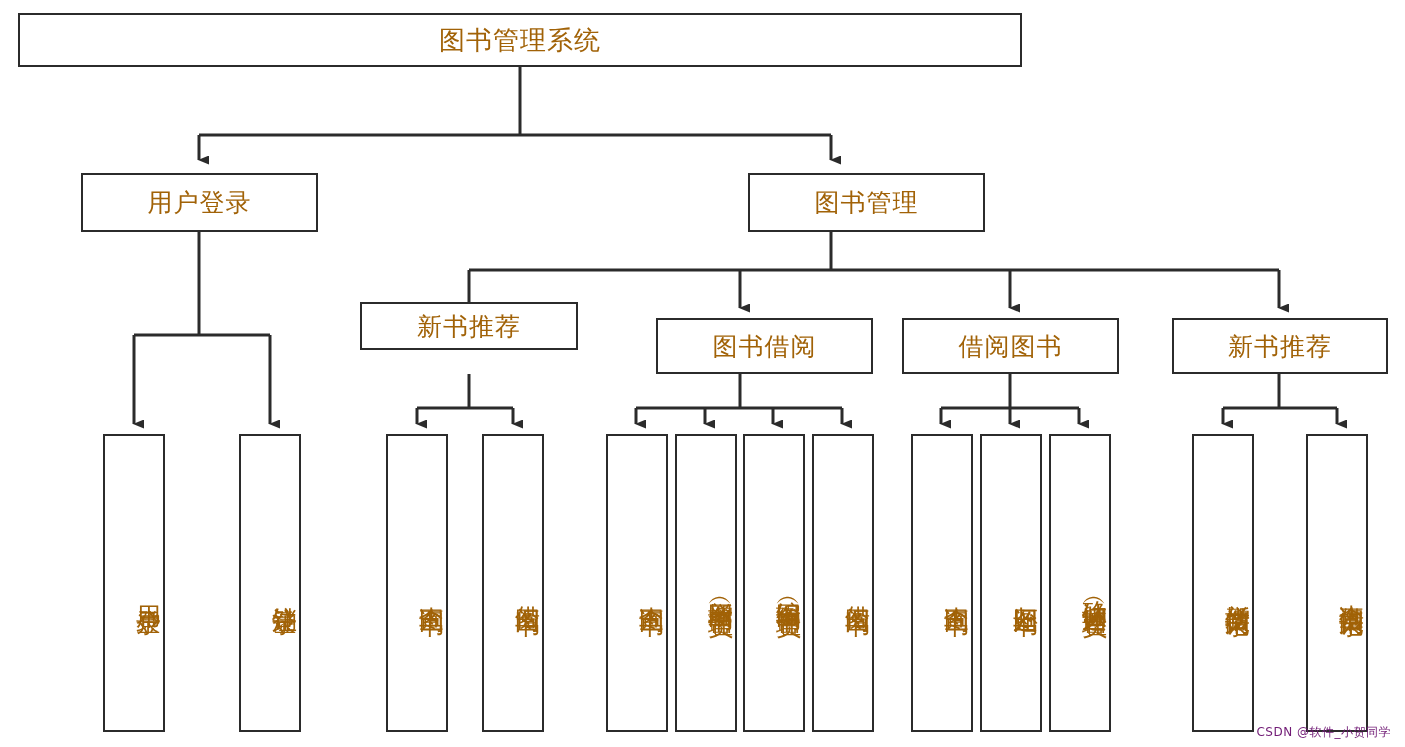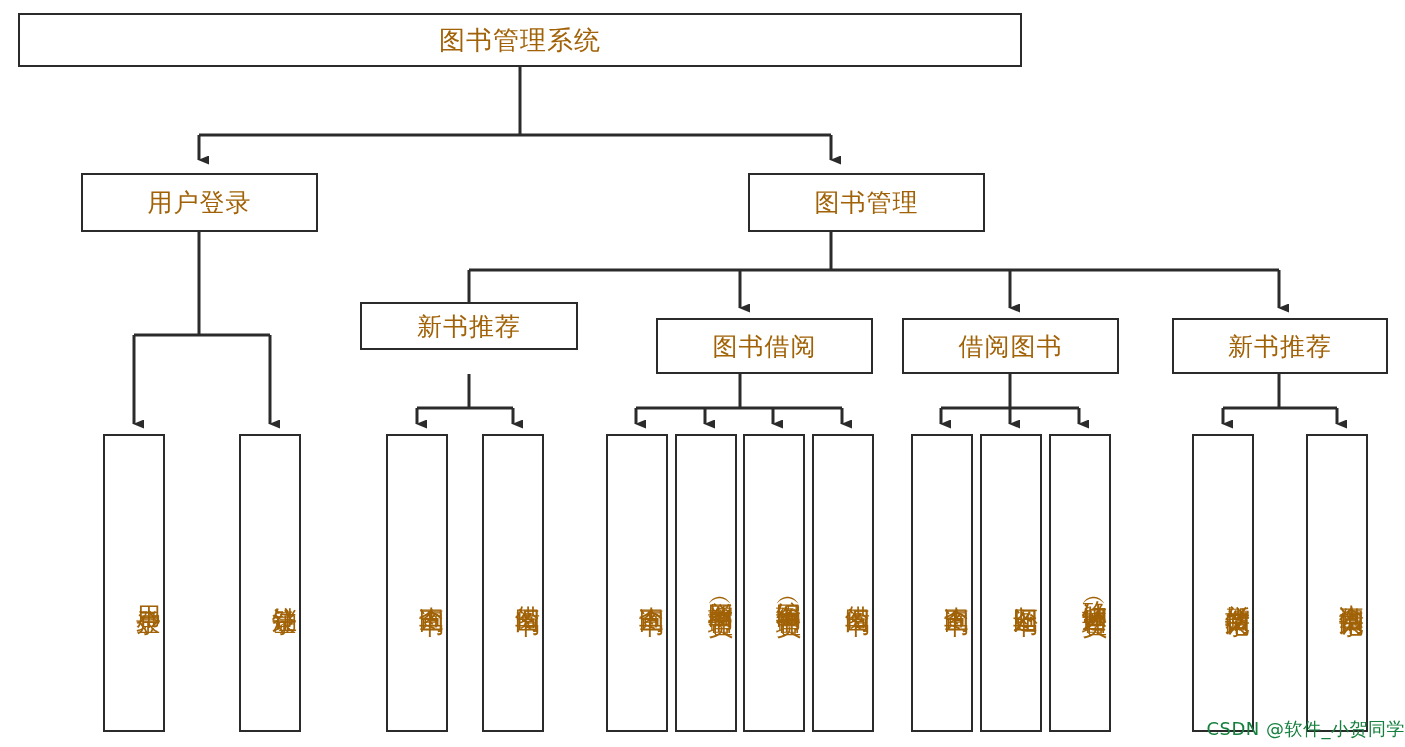--- a/index.html
+++ b/index.html
@@ -54,24 +54,24 @@
     justify-content: center;
     padding-top: 14px;
   }
   .node-v .vlabel {
     writing-mode: vertical-rl;
     text-orientation: upright;
     display: block;
   }
   .watermark {
     position: absolute;
-    right: 0;
+    right: 14px;
     bottom: 6px;
-    font-size: 18px;
-    color: #15803d;
+    font-size: 12px;
+    color: #701a75;
     letter-spacing: 0.5px;
     white-space: nowrap;
   }
 </style>
 </head>
 <body>
 
 <div id="diagram-root">
 
   <svg class="connectors" viewBox="0 0 1405 747">

